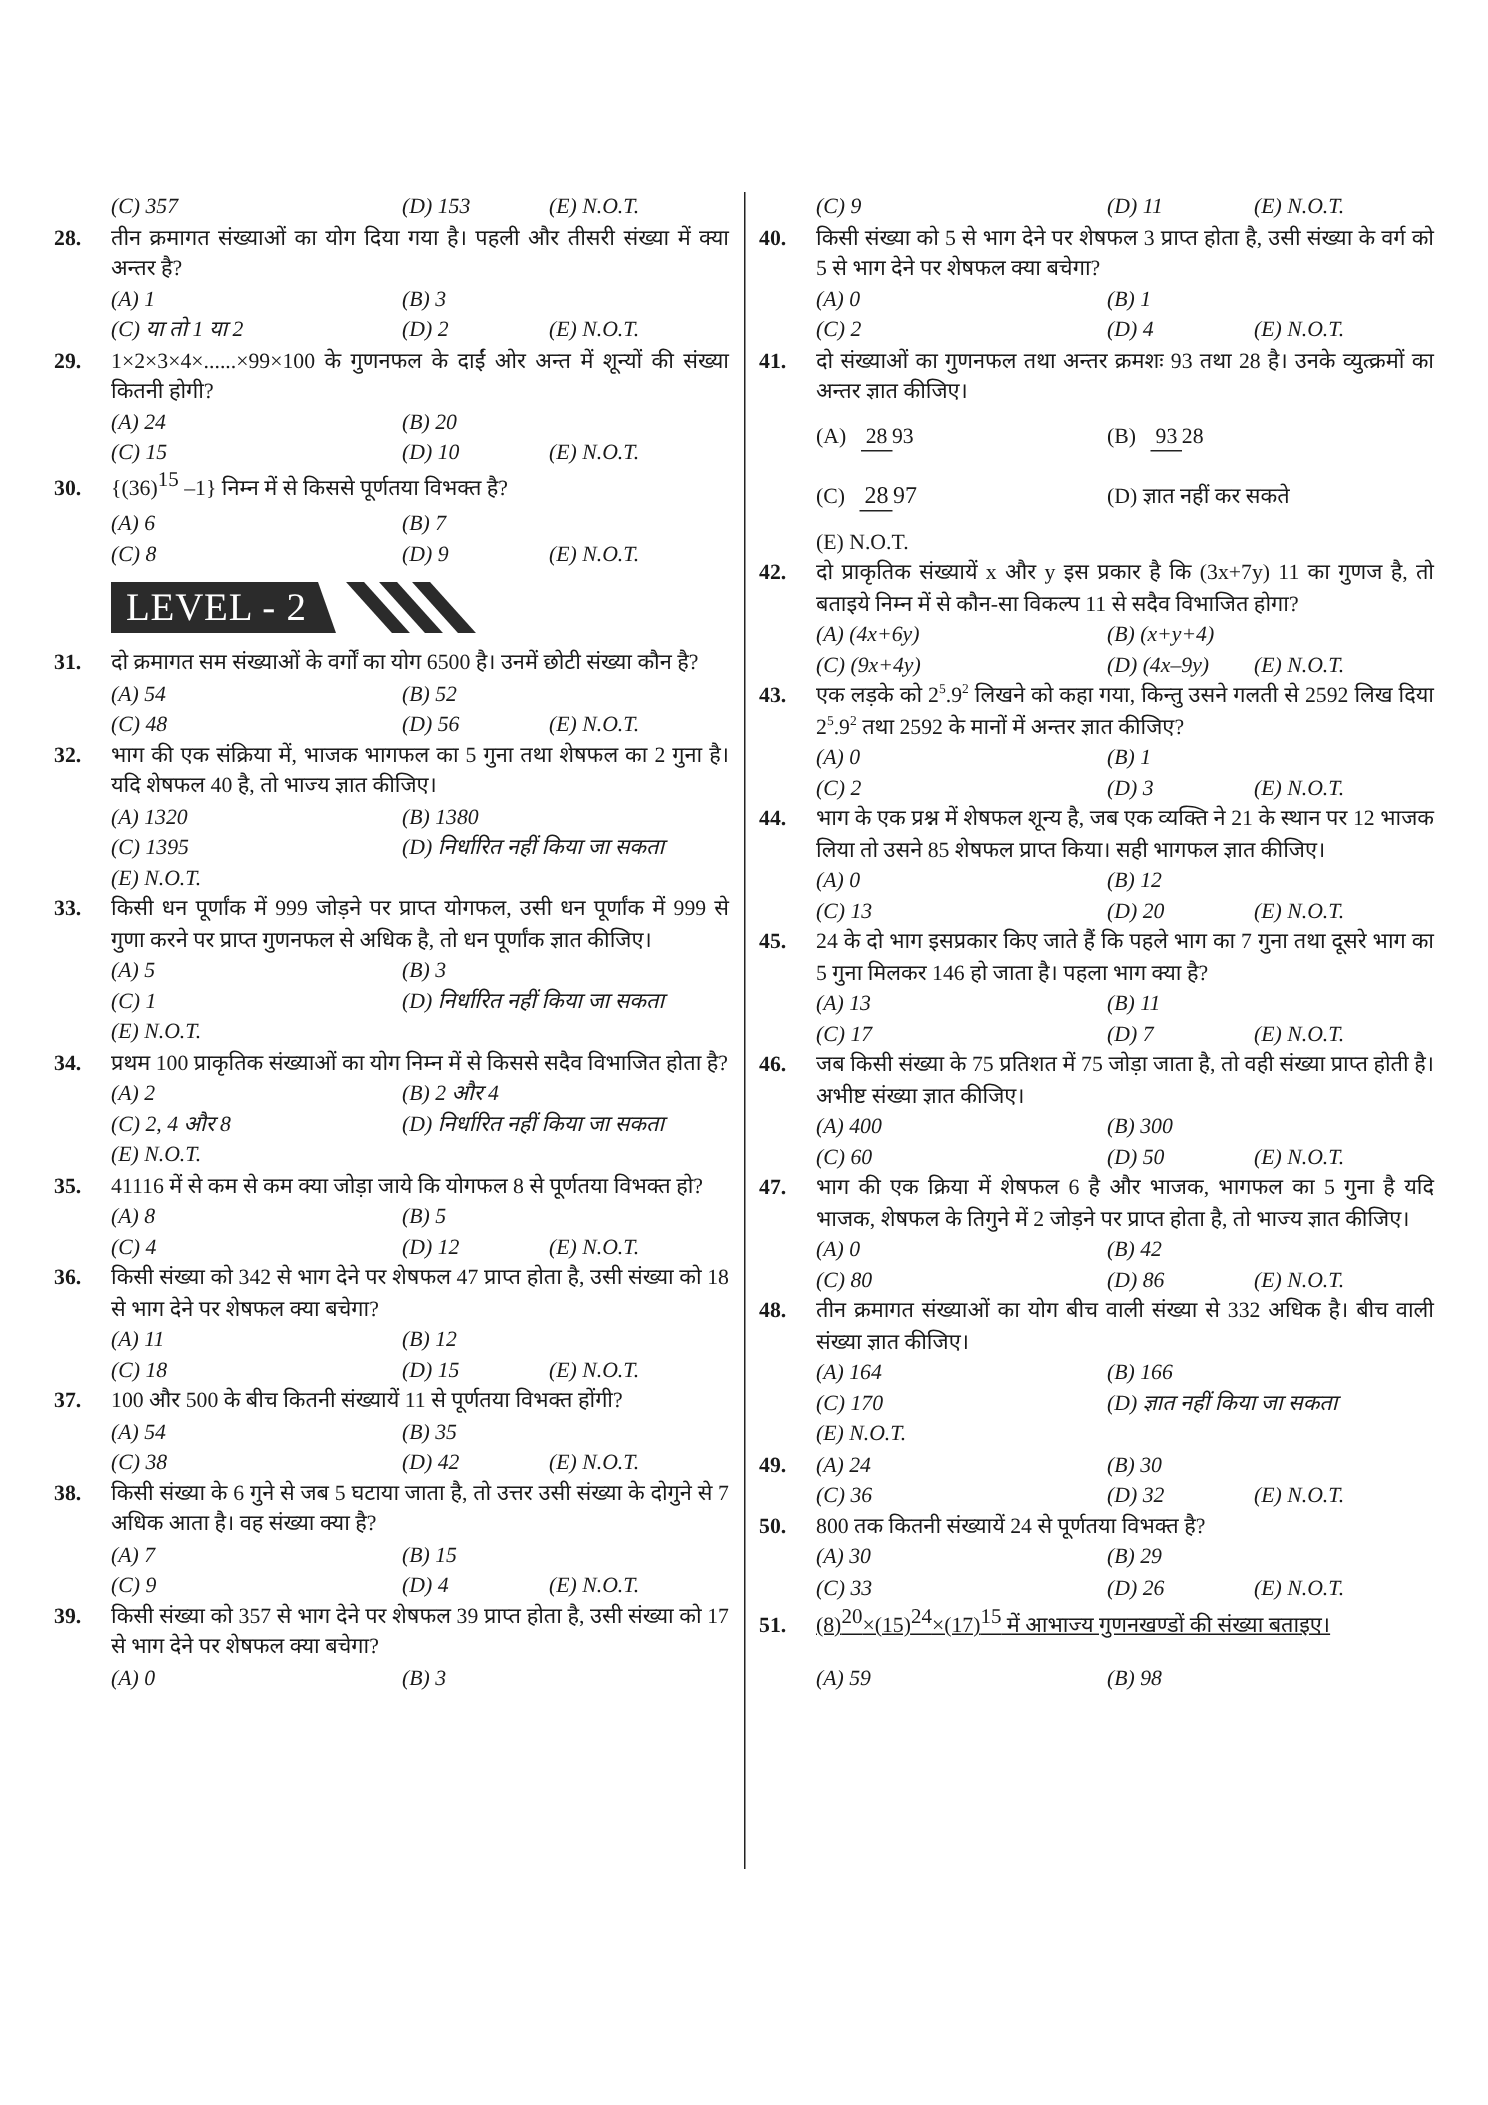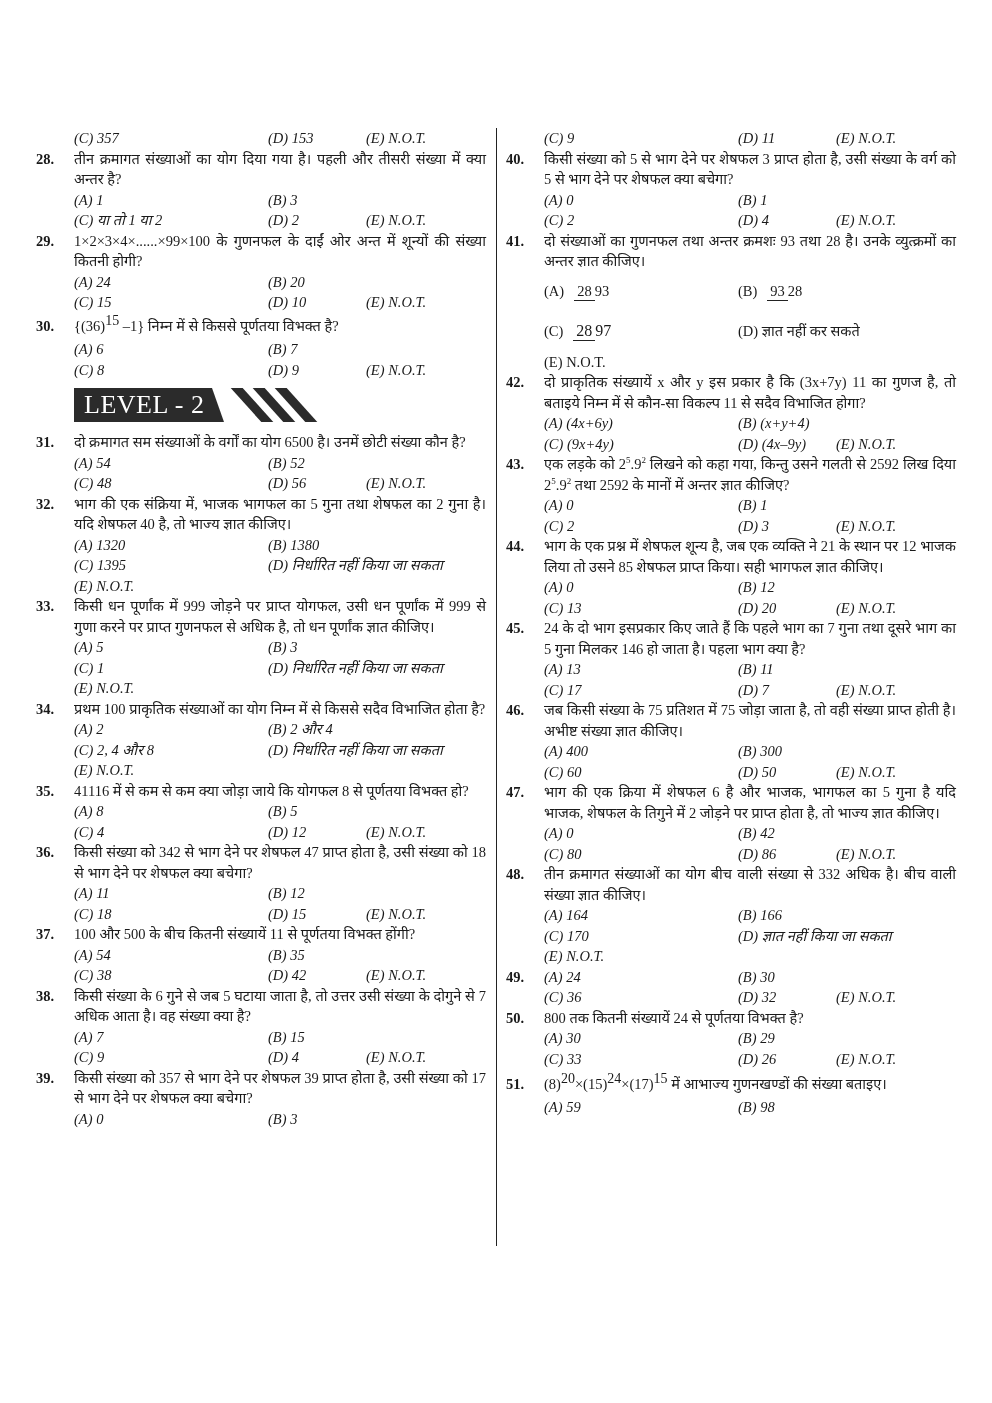--- a/index.html
+++ b/index.html
@@ -353,20 +353,20 @@
         <span class="opt">(A) 30</span>
         <span class="opt span2">(B) 29</span>
         <span class="opt">(C) 33</span>
         <span class="opt">(D) 26</span>
         <span class="opt">(E) N.O.T.</span>
       </div>
     </div>
 
     <div class="q" style="margin-top:5px;">
       <span class="qnum">51.</span>
-      <div class="qtext" style="margin-bottom:2px;"><span>(8)</span><sup class="sup-lg">20</sup><span>×(15)</span><sup class="sup-lg">24</sup><span>×(17)</span><sup class="sup-lg">15</sup><span>  में आभाज्य गुणनखण्डों की संख्या बताइए।</span></div>
+      <div class="qtext" style="margin-bottom:14px;text-decoration:underline;"><span>(8)</span><sup class="sup-lg">20</sup><span>×(15)</span><sup class="sup-lg">24</sup><span>×(17)</span><sup class="sup-lg">15</sup><span>  में आभाज्य गुणनखण्डों की संख्या बताइए।</span></div>
       <div class="opts">
         <span class="opt">(A) 59</span>
         <span class="opt span2">(B) 98</span>
       </div>
     </div>
   </div>
 </div>
 
 </body></html>

